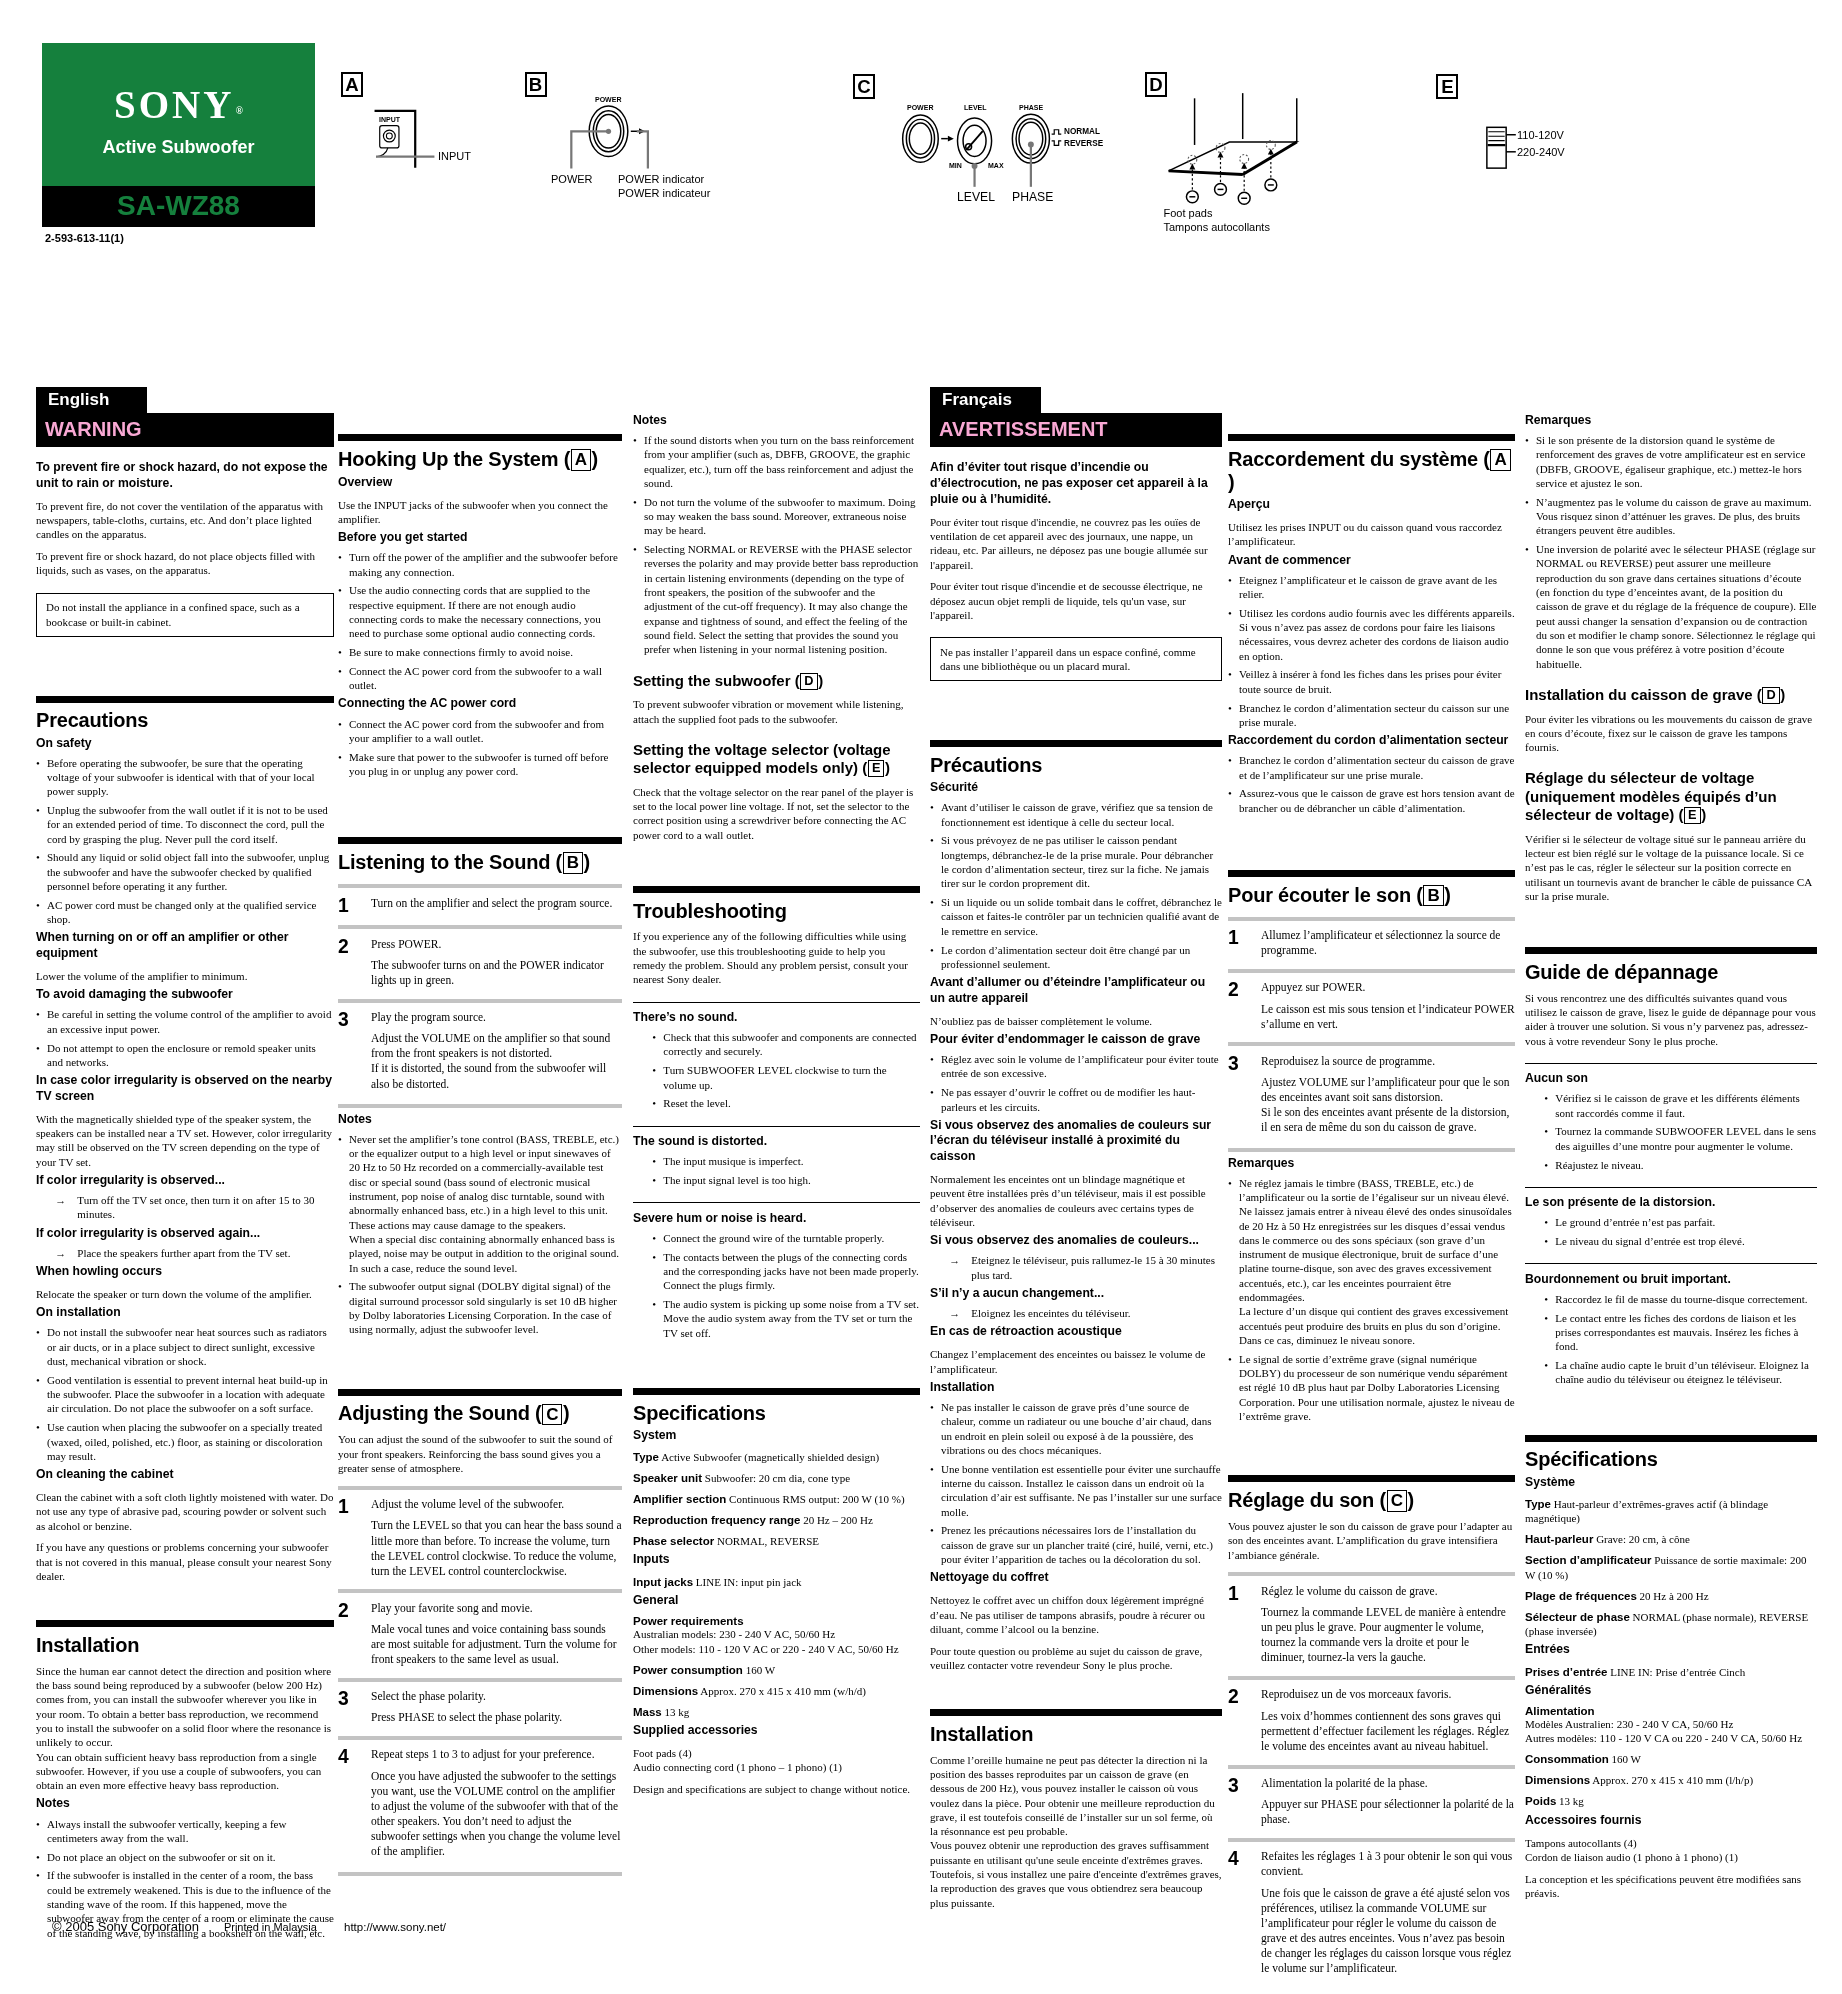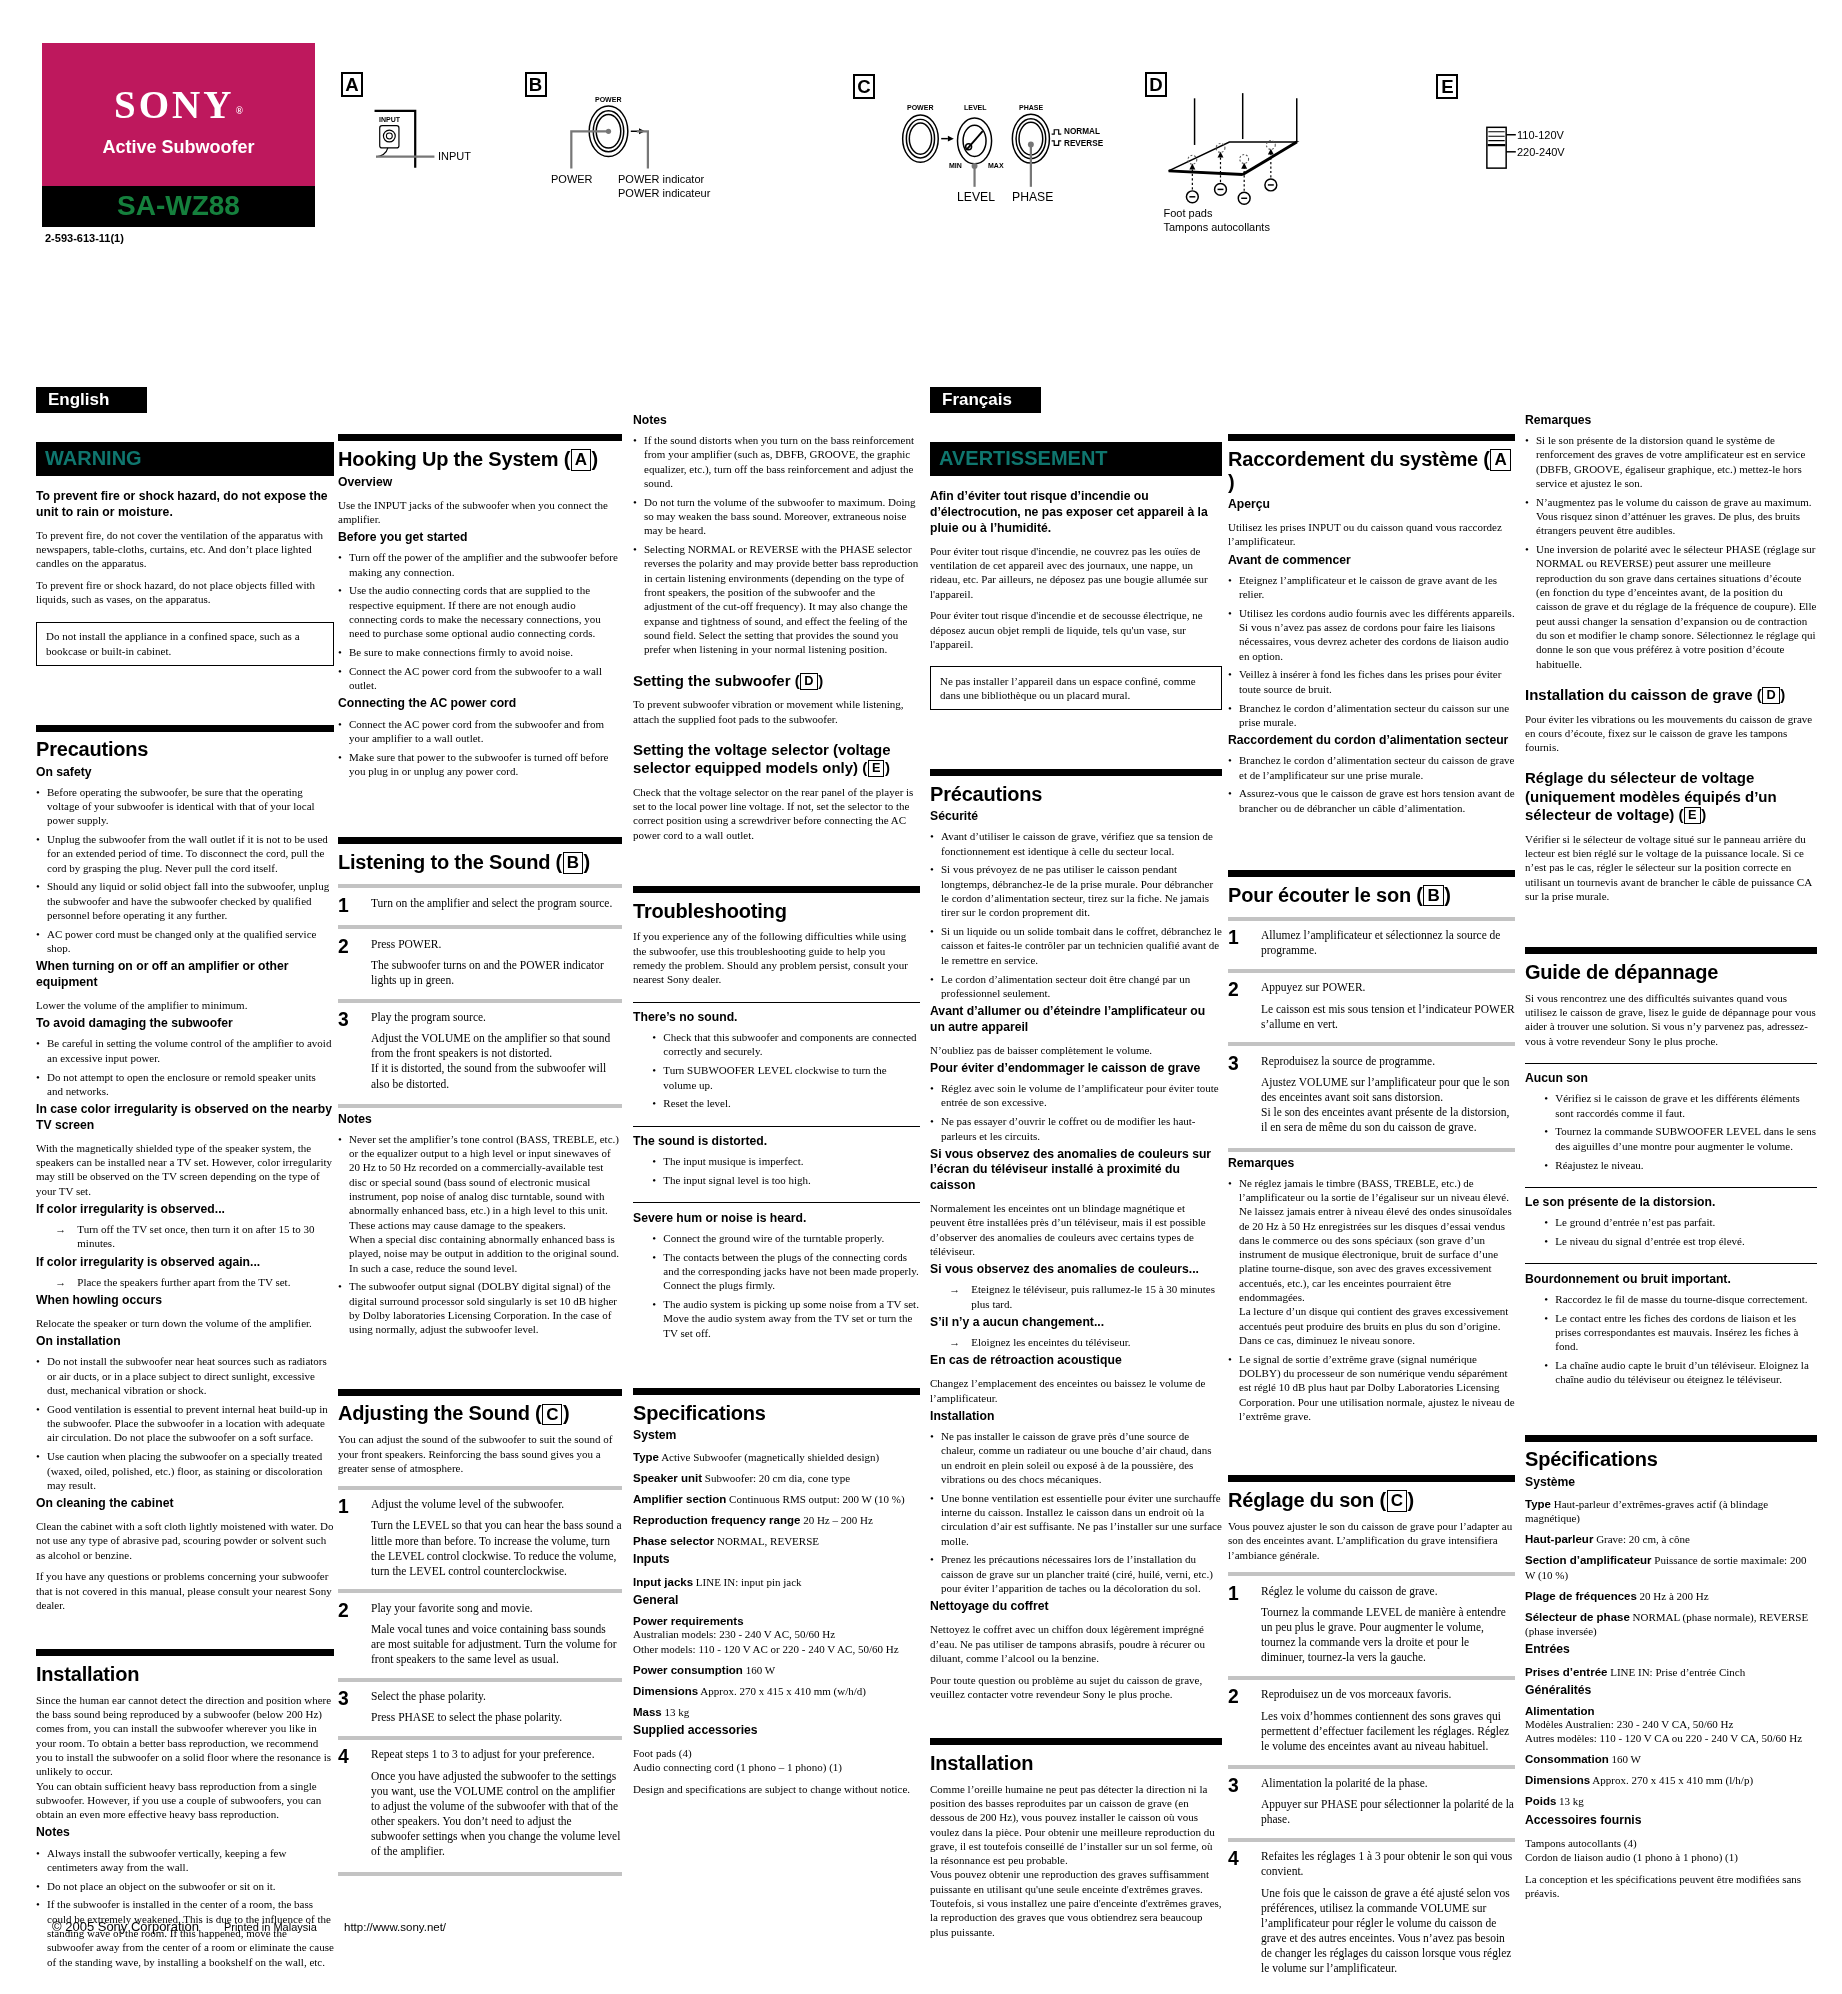--- a/index.html
+++ b/index.html
@@ -2,21 +2,21 @@
 <html style="font-size:12px"><head>
 <meta charset="utf-8">
 <title>SA-WZ88 Manual</title>
 <style>
   *{box-sizing:border-box}
   html,body{margin:0;padding:0;background:#fff}
   .page{position:relative;width:1842px;height:1995px;background:#fff;color:#000;
         font-family:"Liberation Serif",serif;overflow:hidden}
   .abs{position:absolute}
   
-  .sonybox{background:#be185d;color:#fff;text-align:center}
+  .sonybox{background:#15803d;color:#fff;text-align:center}
   .sonylogo{font-family:"Liberation Serif",serif;font-weight:bold;font-size:39px;
             letter-spacing:3px;padding-top:39px}
   .reg{font-size:9.6px;letter-spacing:0;vertical-align:4.5px;margin-left:1.5px}
   .subtitle{font-family:"Liberation Sans",sans-serif;font-weight:bold;font-size:18px;
             margin-top:10.4px;padding-bottom:31px}
   .modelstrip{background:#000;color:#15803d;text-align:center;
               font-family:"Liberation Sans",sans-serif;font-weight:bold;font-size:28px;
               padding:3.7px 0 5.2px}
   .partnum{font-family:"Liberation Sans",sans-serif;font-weight:bold;font-size:11px}
   
@@ -24,22 +24,22 @@
            font:bold 18.6px "Liberation Sans",sans-serif;text-align:center;line-height:21.5px;
            background:#fff}
   .tb{position:absolute;font:bold 7px "Liberation Sans",sans-serif;white-space:nowrap}
   .dtext{position:absolute;font:11px "Liberation Sans",sans-serif;white-space:nowrap}
   .dtext2{position:absolute;font:12.2px "Liberation Sans",sans-serif;white-space:nowrap}
   
   .col{position:absolute}
   .col > :first-child{margin-top:0}
   .lang{display:inline-block;background:#000;color:#fff;
         font:bold 17px "Liberation Sans",sans-serif;padding:3px 12px;min-width:111px}
-  .warn{background:#000;color:#0f766e;font:bold 20px "Liberation Sans",sans-serif;
-        padding:4.5px 9px 6px;margin-top:29px}
+  .warn{background:#000;color:#f9a8d4;font:bold 20px "Liberation Sans",sans-serif;
+        padding:4.5px 9px 6px;margin-top:0}
   .lead{font:bold 12.2px "Liberation Sans",sans-serif;line-height:1.32;margin-top:12.6px}
   .p{font-size:11px;line-height:1.3;margin-top:7.4px;white-space:pre-line}
   .boxed{border:1.5px solid #000;padding:6.7px 9px;font-size:11px;line-height:1.3;margin-top:15px}
   .h1{font:bold 20px "Liberation Sans",sans-serif;border-top:7.4px solid #000;
       padding-top:6.7px;margin-top:22px;line-height:1.12;letter-spacing:-0.2px}
   .h15{font:bold 15px "Liberation Sans",sans-serif;margin-top:15px;line-height:1.22}
   .h2{font:bold 12.2px "Liberation Sans",sans-serif;margin-top:4px;line-height:1.28}
   .h2r{border-top:1.5px solid #000;padding-top:7.4px;margin-top:15px}
   .bullet{display:flex;margin-top:4.5px;font-size:11px;line-height:1.3}
   .bullet .dot{width:11px;flex:none}

